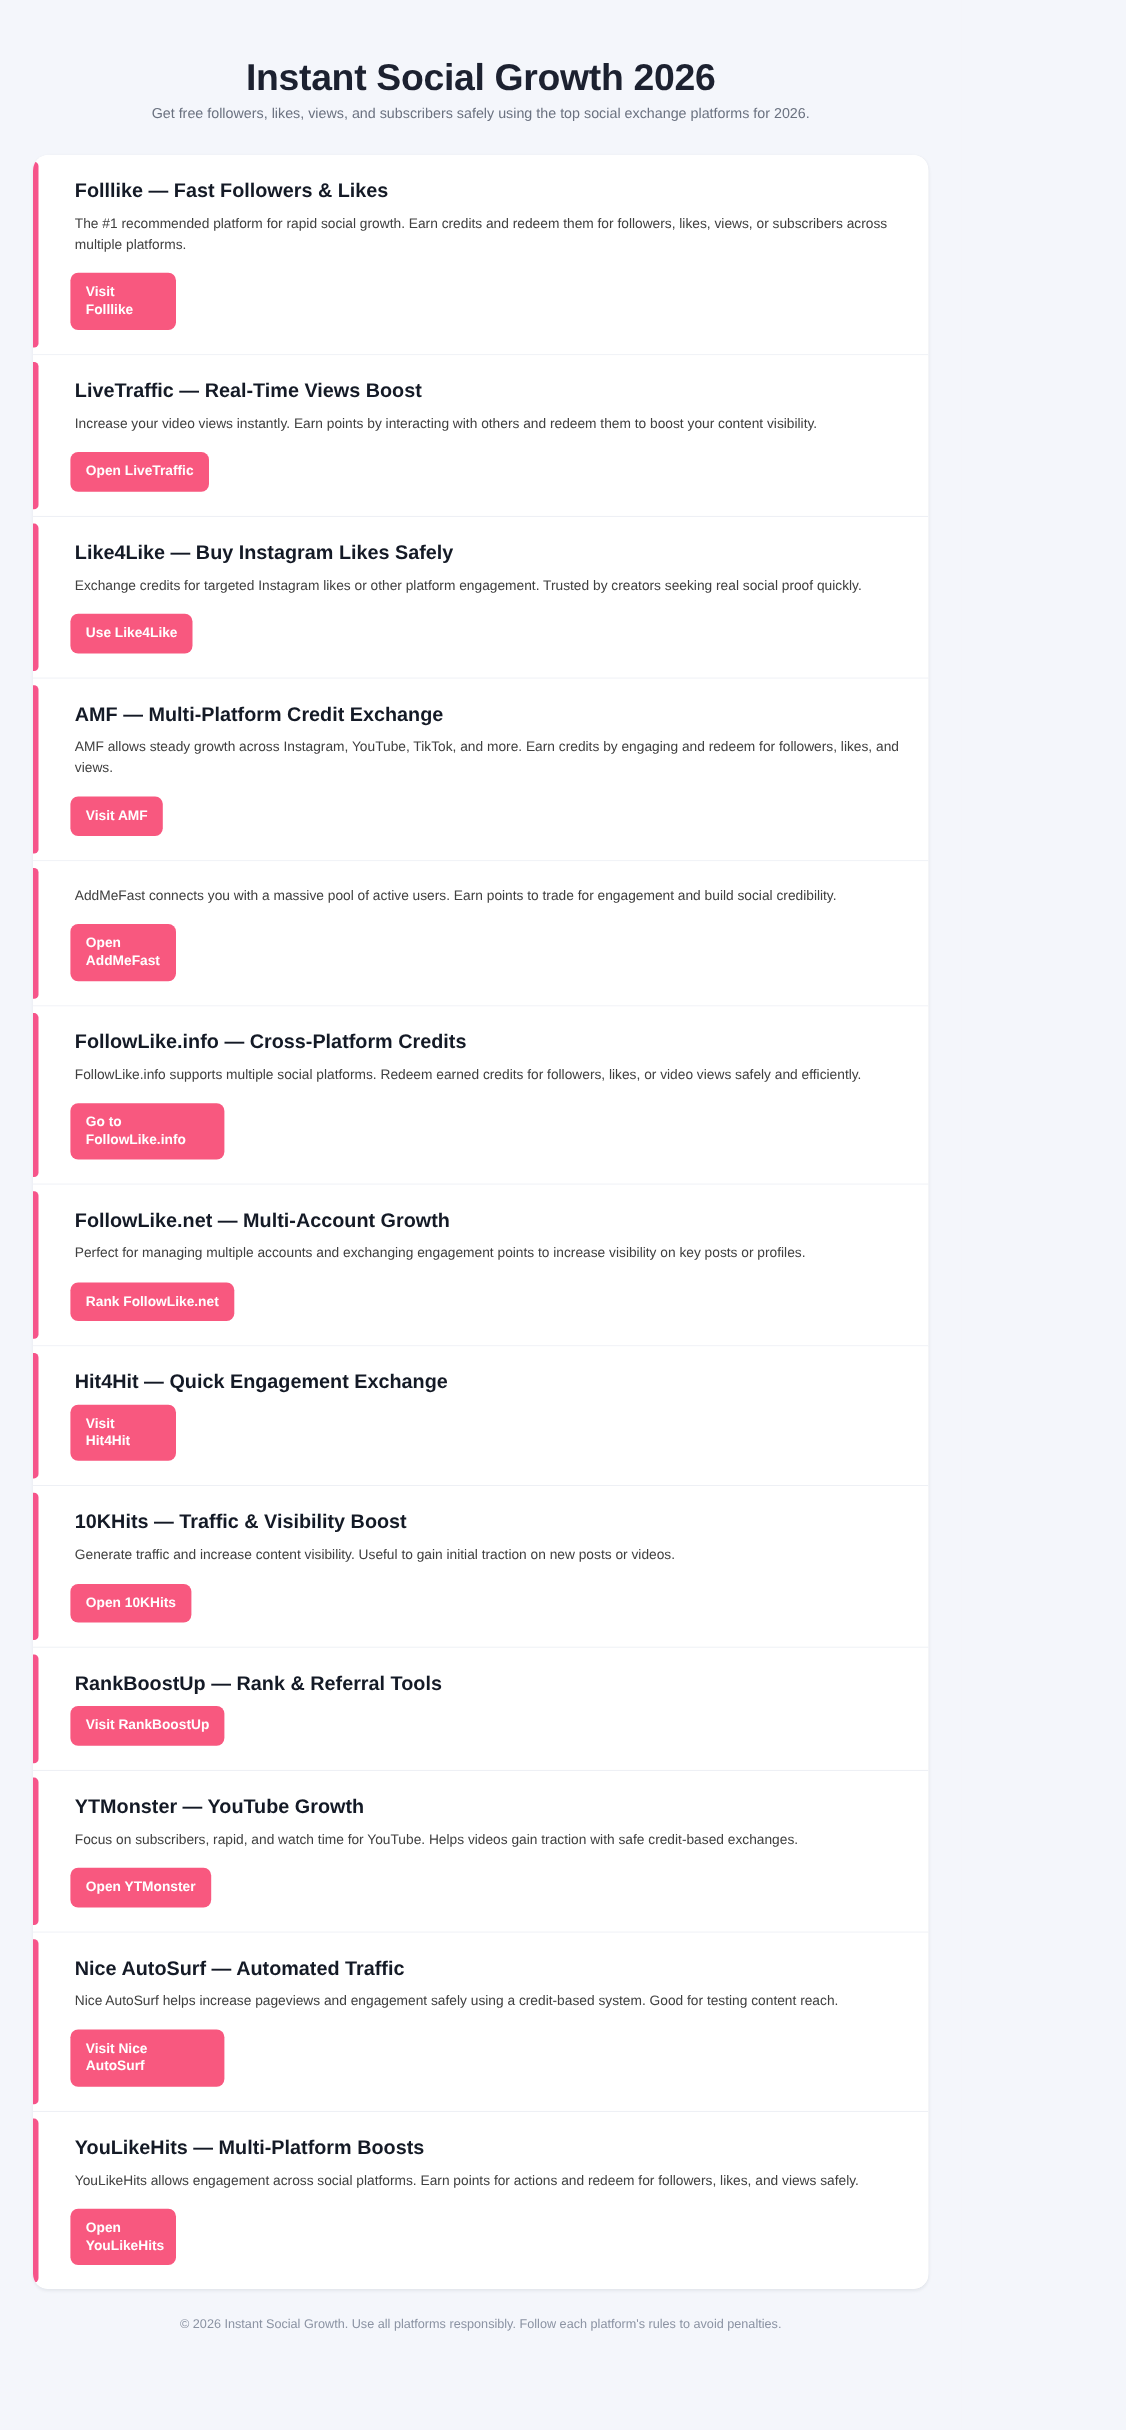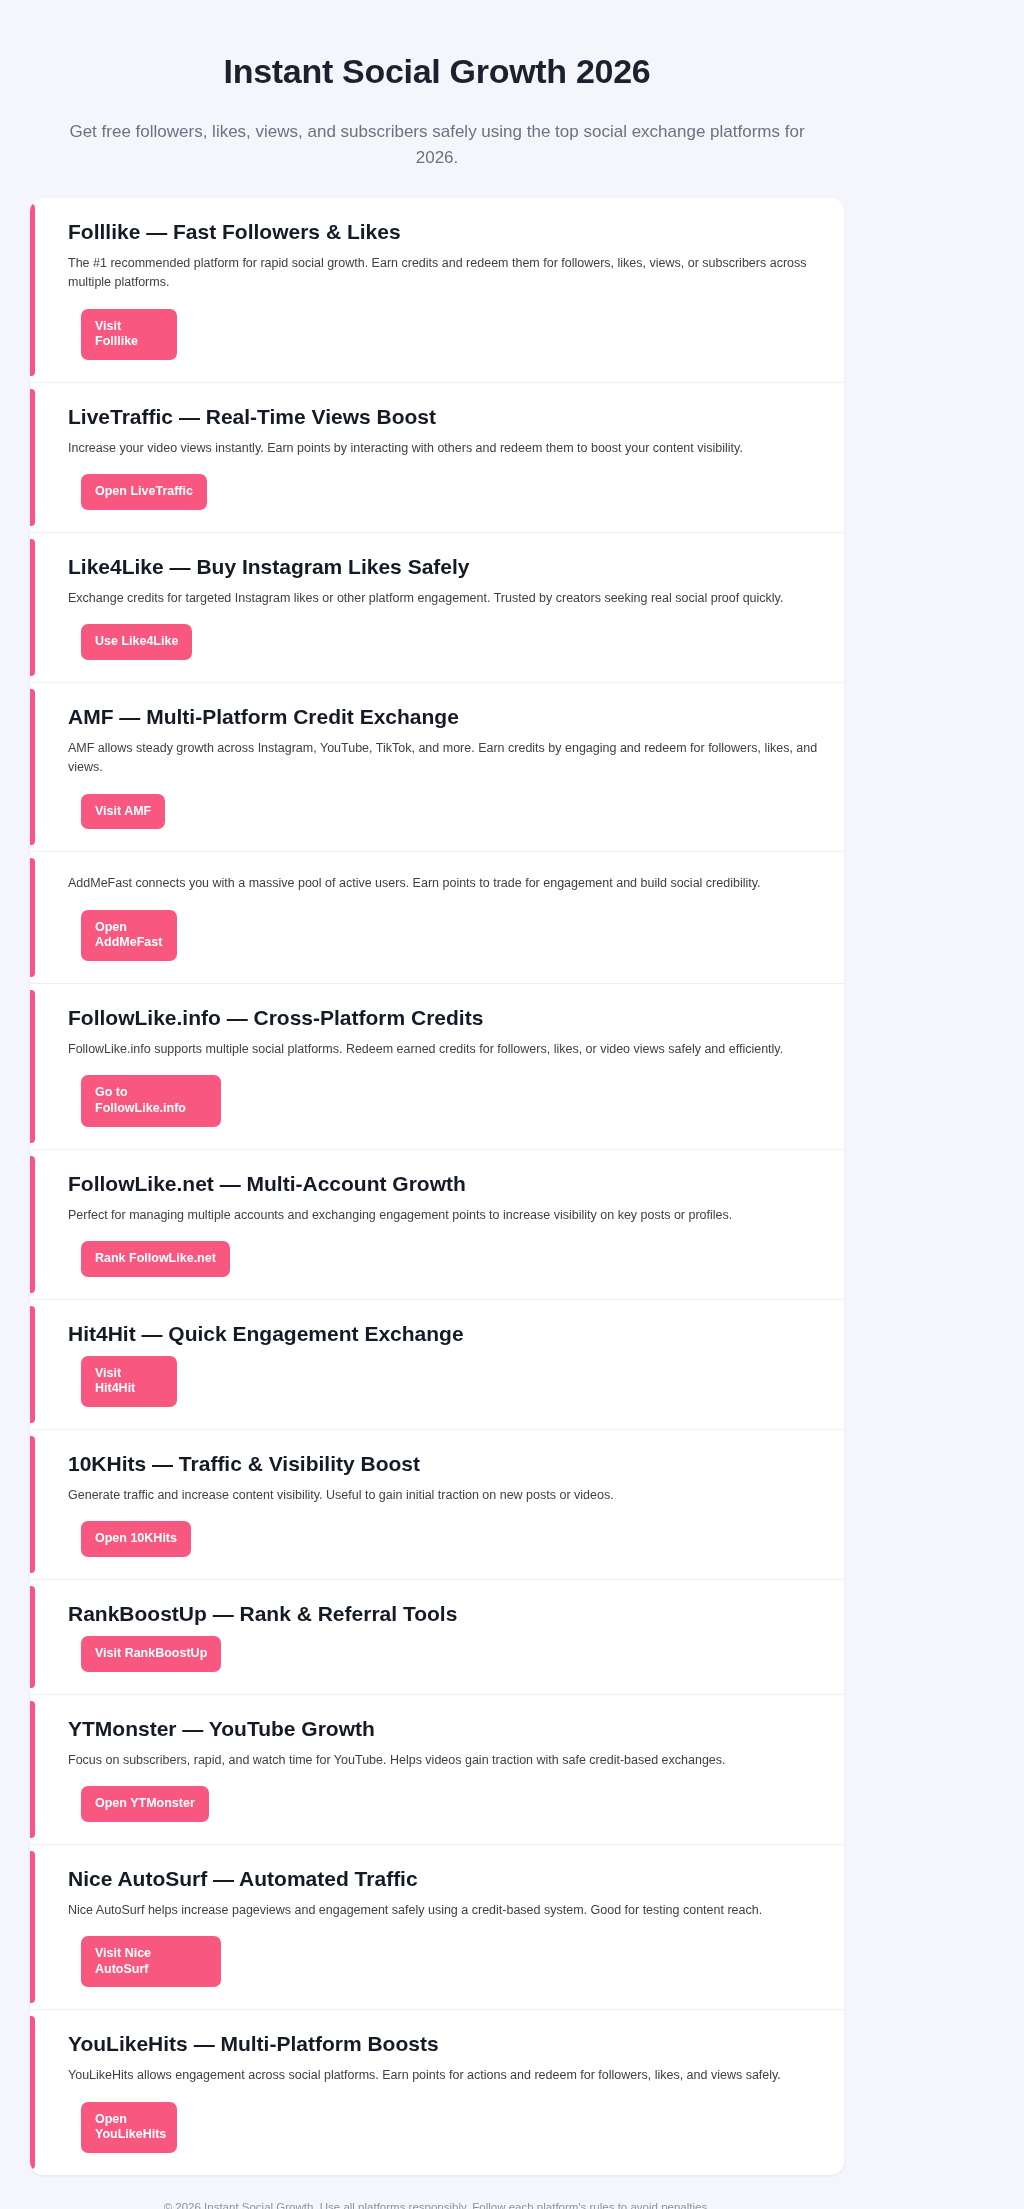--- a/index.html
+++ b/index.html
@@ -19,23 +19,23 @@
   .page-title {
     text-align: center;
     font-size: 34px;
     font-weight: bold;
     color: #1c2130;
     margin: 12px 0 0 0;
     letter-spacing: -0.3px;
   }
   .page-subtitle {
     text-align: center;
-    font-size: 17px;
+    font-size: 13px;
     color: #6b7280;
-    margin: 28px 0 0 0;
+    margin: 2px 0 0 0;
     padding: 0 48px;
     line-height: 1.5;
   }
   .list {
     margin: 28px 30px 0 30px;
     background: #ffffff;
     border-radius: 14px;
     overflow: hidden;
     box-shadow: 0 1px 3px rgba(20,25,40,0.07);
   }
@@ -50,35 +50,35 @@
     content: "";
     position: absolute;
     left: 0;
     top: 6px;
     bottom: 6px;
     width: 5px;
     border-radius: 0 4px 4px 0;
     background: #f6548a;
   }
   .card-title {
-    font-size: 21px;
+    font-size: 18px;
     font-weight: bold;
     color: #141a26;
     margin: 0 0 10px 12px;
   }
   .card-desc {
     font-size: 12.5px;
     color: #404040;
     line-height: 1.55;
     margin: 0 0 16px 12px;
     max-width: 900px;
   }
   .btn {
     display: inline-block;
-    margin-left: 25px;
+    margin-left: 8px;
     background: #f8587f;
     color: #ffffff;
     font-size: 12.5px;
     font-weight: bold;
     border: none;
     border-radius: 7px;
     padding: 10px 14px;
     cursor: pointer;
     line-height: 1.25;
     text-align: left;

